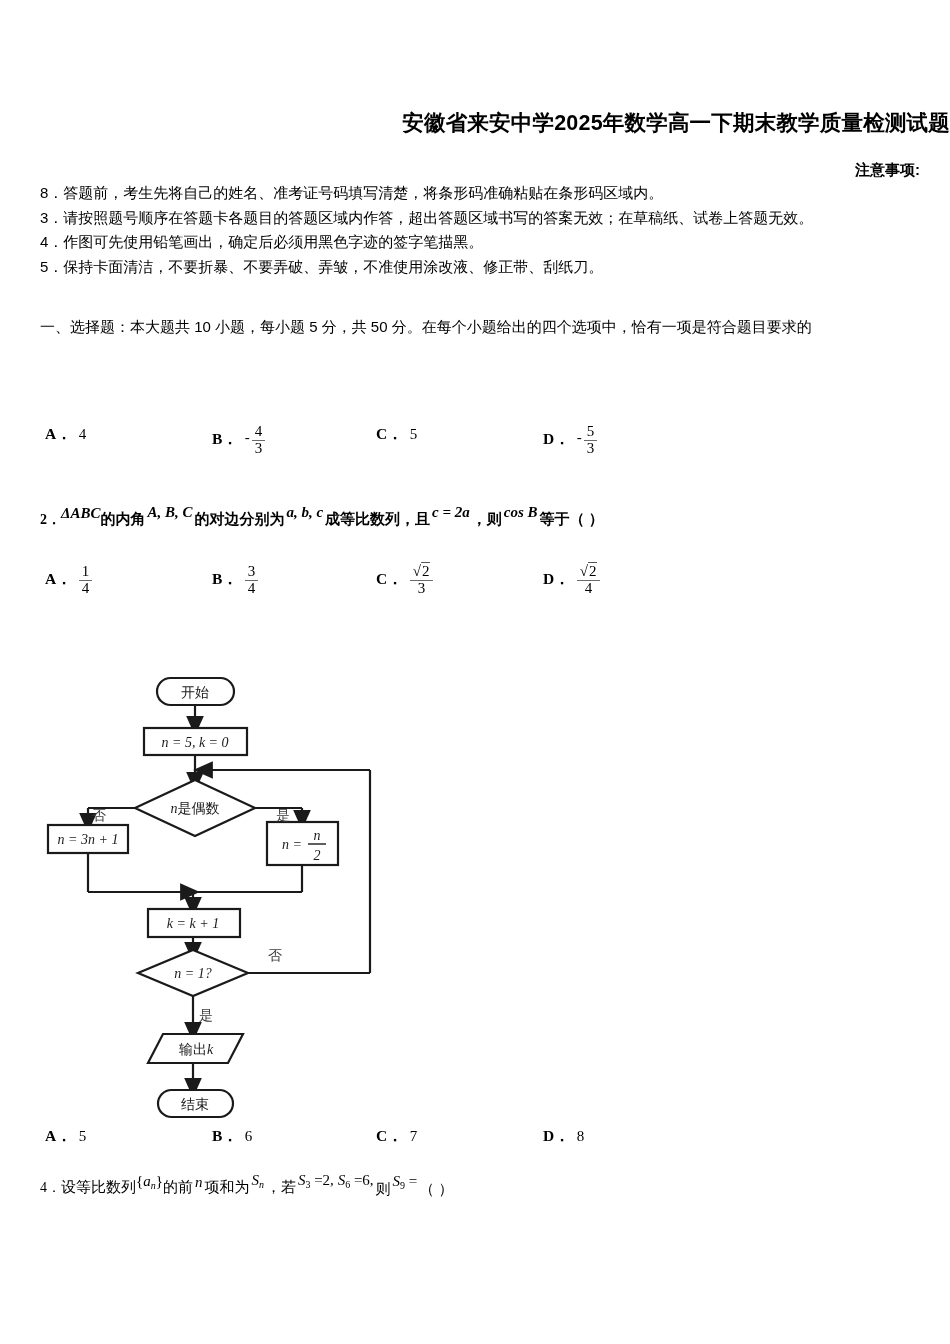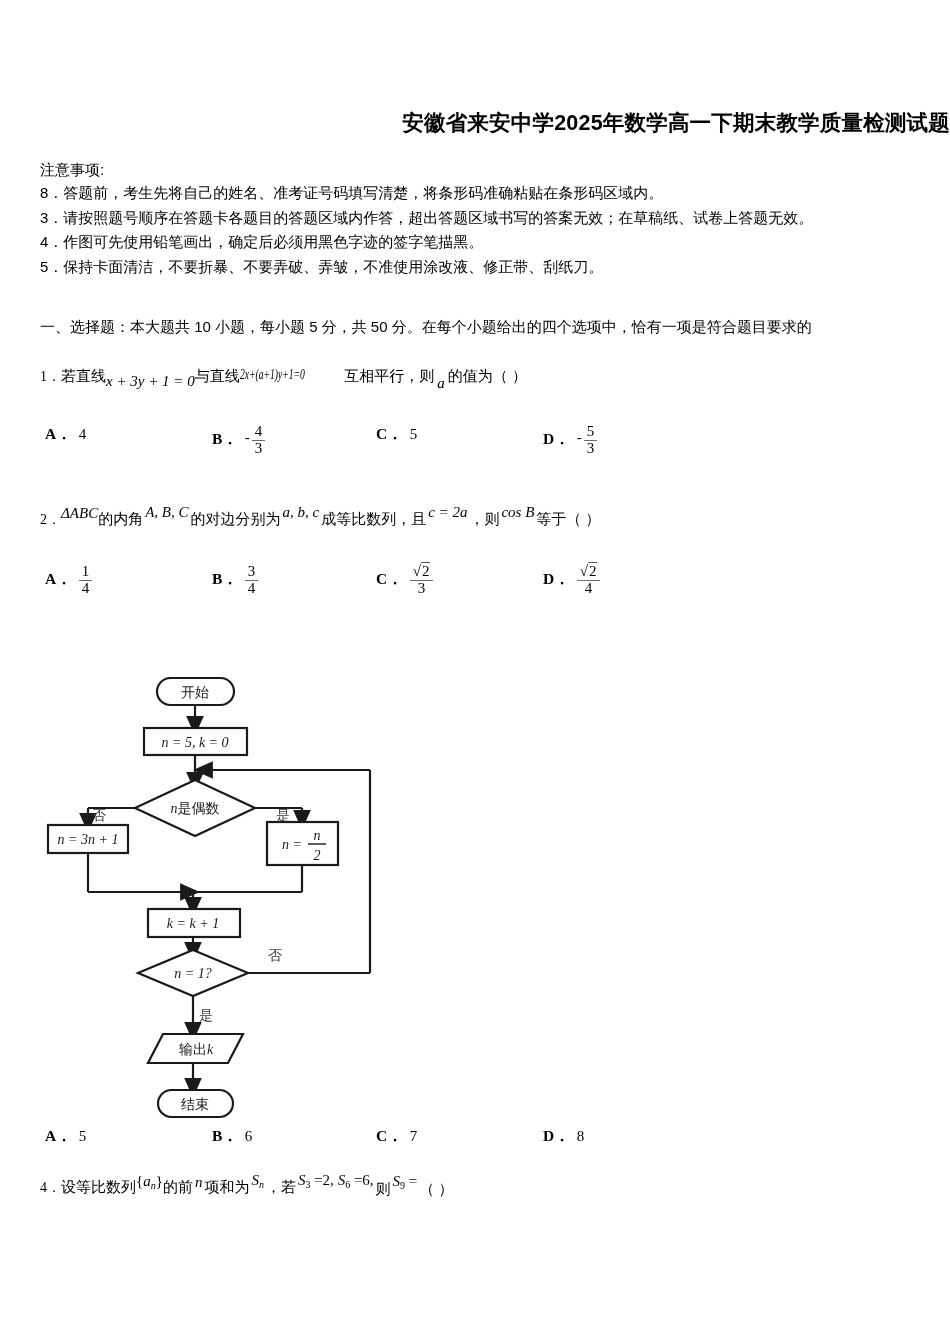--- a/index.html
+++ b/index.html
@@ -15,21 +15,21 @@
 
   .title {
     position:absolute; left:0; top:108px; width:950px;
     text-align:right;
     font-family:"Liberation Sans","DejaVu Sans",sans-serif;
     font-weight:bold; font-size:21.5px; letter-spacing:.2px;
     color:#000;
   }
 
   .notes { position:absolute; left:40px; top:158px; width:880px; }
-  .notes-head { font-size:15.5px; line-height:23px; font-weight:400; }
+  .notes-head { font-size:15.5px; line-height:23px; font-weight:700;text-align:right; }
   .note-line { font-size:15.5px; line-height:24.5px; white-space:nowrap; }
 
   .section-head {
     position:absolute; left:40px; top:316px; width:890px;
     font-size:15.5px; line-height:22px; white-space:nowrap;
   }
 
   .q { position:absolute; font-size:15.5px; line-height:24px; }
   .qnum { font-size:14px; }
   .cn { font-family:"Liberation Sans","DejaVu Sans",sans-serif; font-size:15px; }
@@ -88,40 +88,37 @@
   <div class="notes">
     <div class="notes-head cn">注意事项:</div>
     <div class="note-line cn">8．答题前，考生先将自己的姓名、准考证号码填写清楚，将条形码准确粘贴在条形码区域内。</div>
     <div class="note-line cn">3．请按照题号顺序在答题卡各题目的答题区域内作答，超出答题区域书写的答案无效；在草稿纸、试卷上答题无效。</div>
     <div class="note-line cn">4．作图可先使用铅笔画出，确定后必须用黑色字迹的签字笔描黑。</div>
     <div class="note-line cn">5．保持卡面清洁，不要折暴、不要弄破、弄皱，不准使用涂改液、修正带、刮纸刀。</div>
   </div>
 
   <div class="section-head cn">一、选择题：本大题共 10 小题，每小题 5 分，共 50 分。在每个小题给出的四个选项中，恰有一项是符合题目要求的</div>
 
-  <div class="q" style="left:40px; top:362px; width:890px;">
-    <span class="qnum mathr">1．</span><span class="cn">若直线</span><span class="lower mathi">x + 3y + 1 = 0</span><span class="cn">与直线</span><span class="squish mathi" style="vertical-align:2px;">2x+(a+1)y+1=0</span><span class="cn">互相平行，则</span><span class="lower mathi" style="vertical-align:-7px; padding:0 3px;">a</span><span class="cn">的值为（    ）</span>
-  </div>
 
   <div class="opts" style="top:424px;">
     <div class="opt optA">
       <span class="lab">A．</span><span class="val">4</span>
     </div>
     <div class="opt optB">
       <span class="lab">B．</span><span class="neg">-</span><span class="frac"><span class="num">4</span><span class="den">3</span></span>
     </div>
     <div class="opt optC">
       <span class="lab">C．</span><span class="val">5</span>
     </div>
     <div class="opt optD">
       <span class="lab">D．</span><span class="neg">-</span><span class="frac"><span class="num">5</span><span class="den">3</span></span>
     </div>
   </div>
 
-  <div class="q" style="left:40px; top:500px; width:890px;">
+  <div class="q" style="left:40px; top:500px; width:890px;font-weight:bold;">
     <span class="qnum mathr">2．</span><span class="raise mathi" style="vertical-align:6px;">ΔABC</span><span class="cn">的内角</span><span class="raise mathi" style="vertical-align:7px; padding:0 2px;">A, B, C</span><span class="cn">的对边分别为</span><span class="raise mathi" style="vertical-align:7px; padding:0 2px;">a, b, c</span><span class="cn">成等比数列，且</span><span class="raise mathi" style="vertical-align:7px; padding:0 2px;">c = 2a</span><span class="cn">，则</span><span class="raise mathr" style="vertical-align:7px; padding:0 2px; font-style:italic;">cos B</span><span class="cn">等于（    ）</span>
   </div>
 
   <div class="opts" style="top:564px;">
     <div class="opt optA">
       <span class="lab">A．</span><span class="frac"><span class="num">1</span><span class="den">4</span></span>
     </div>
     <div class="opt optB">
       <span class="lab">B．</span><span class="frac"><span class="num">3</span><span class="den">4</span></span>
     </div>

